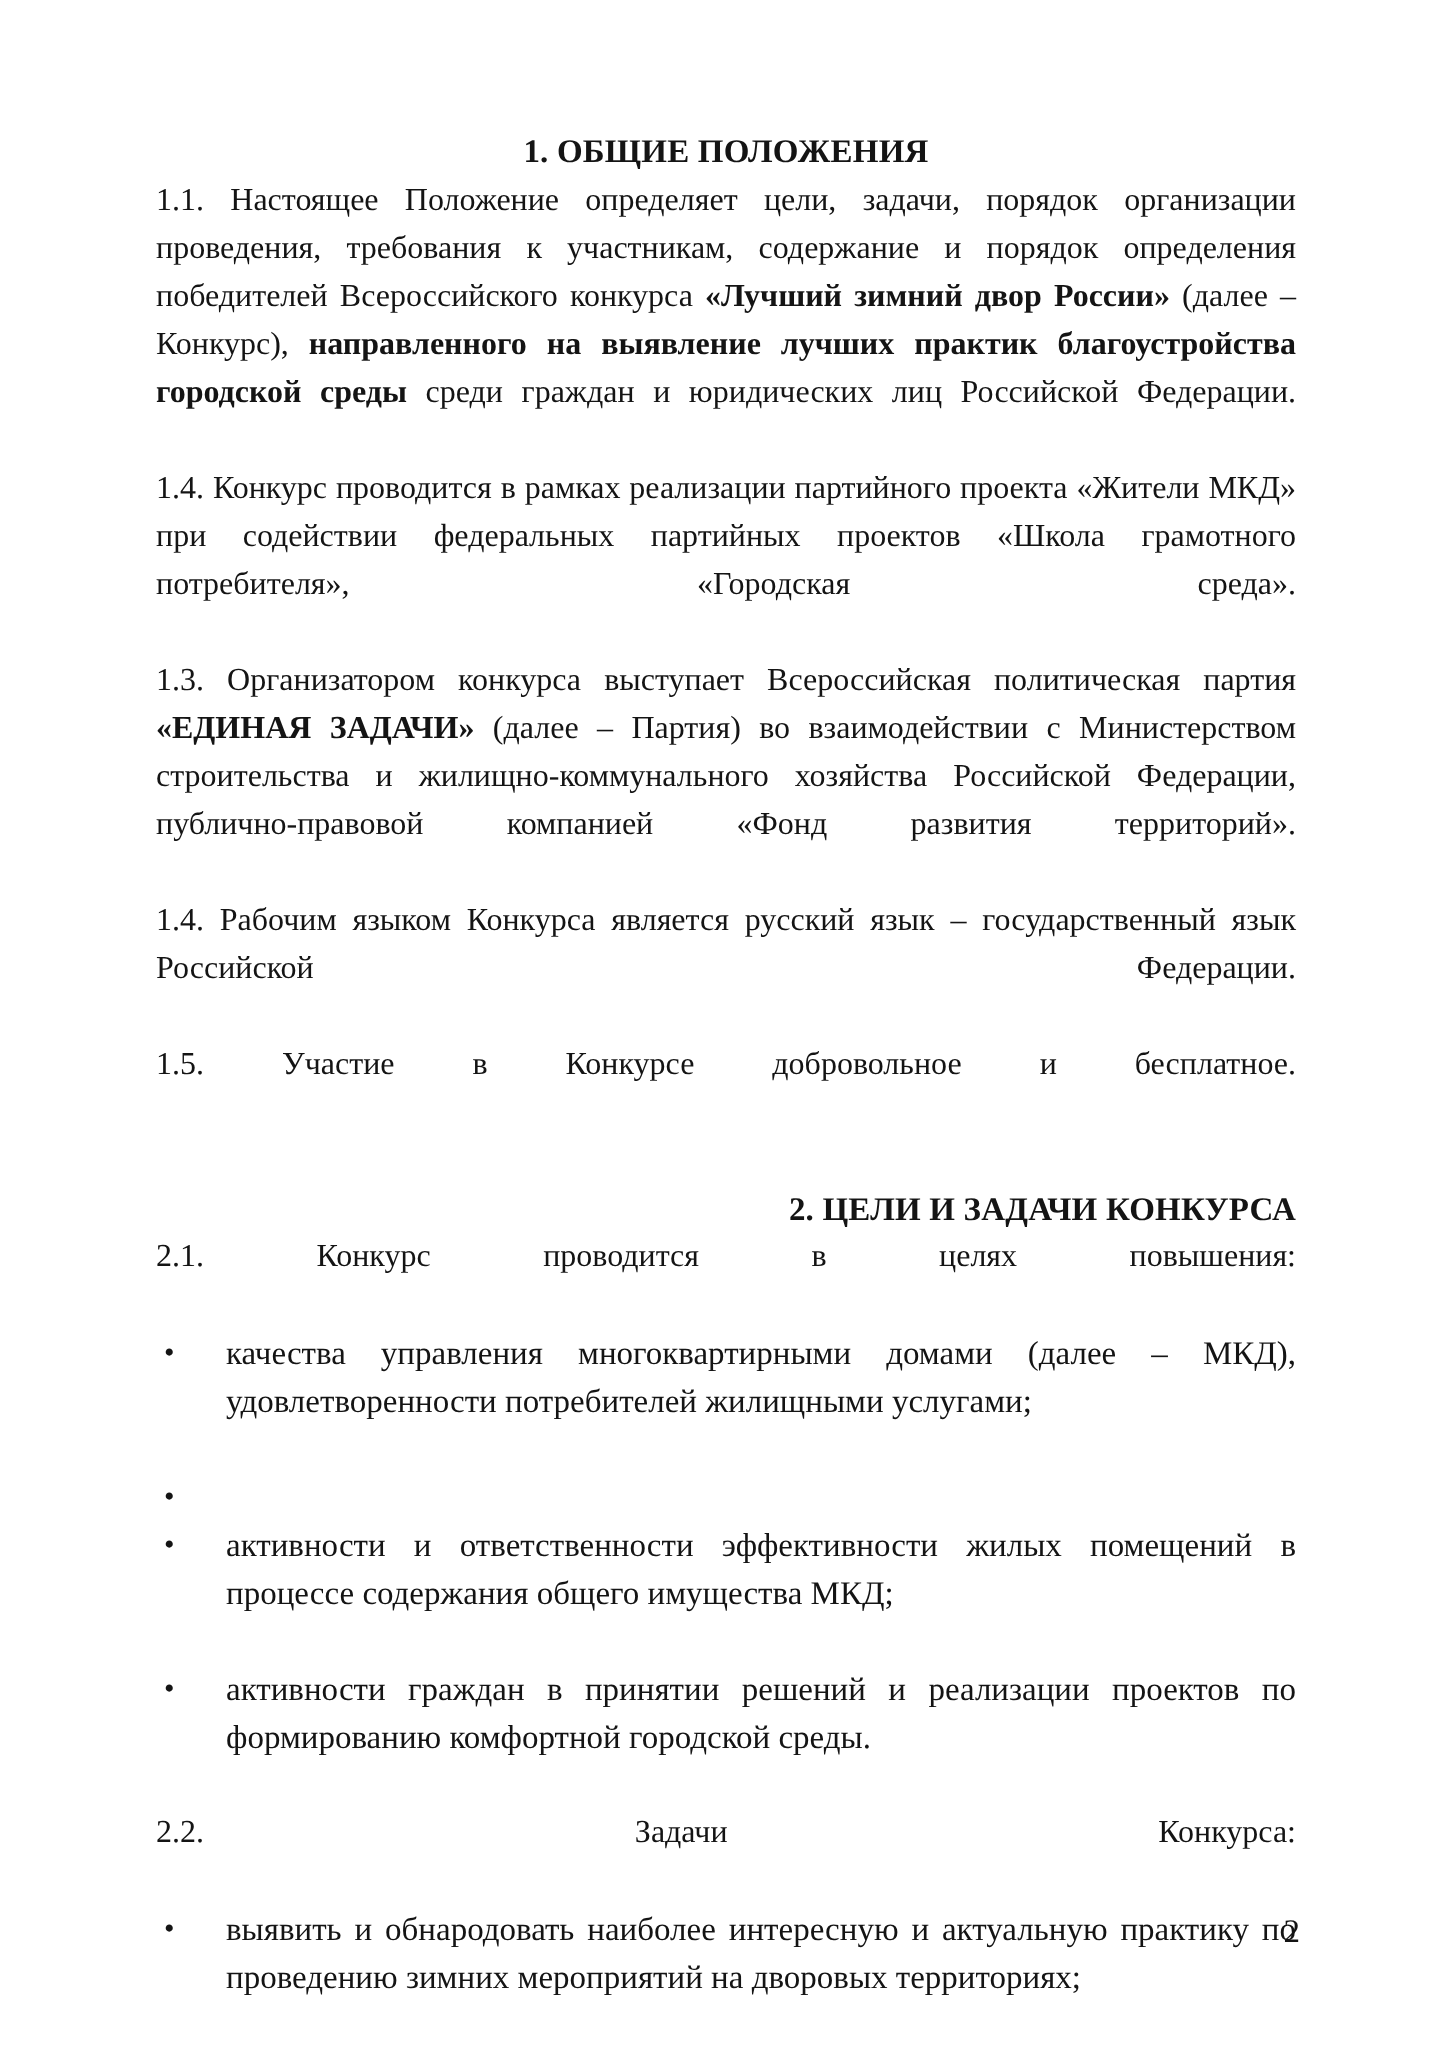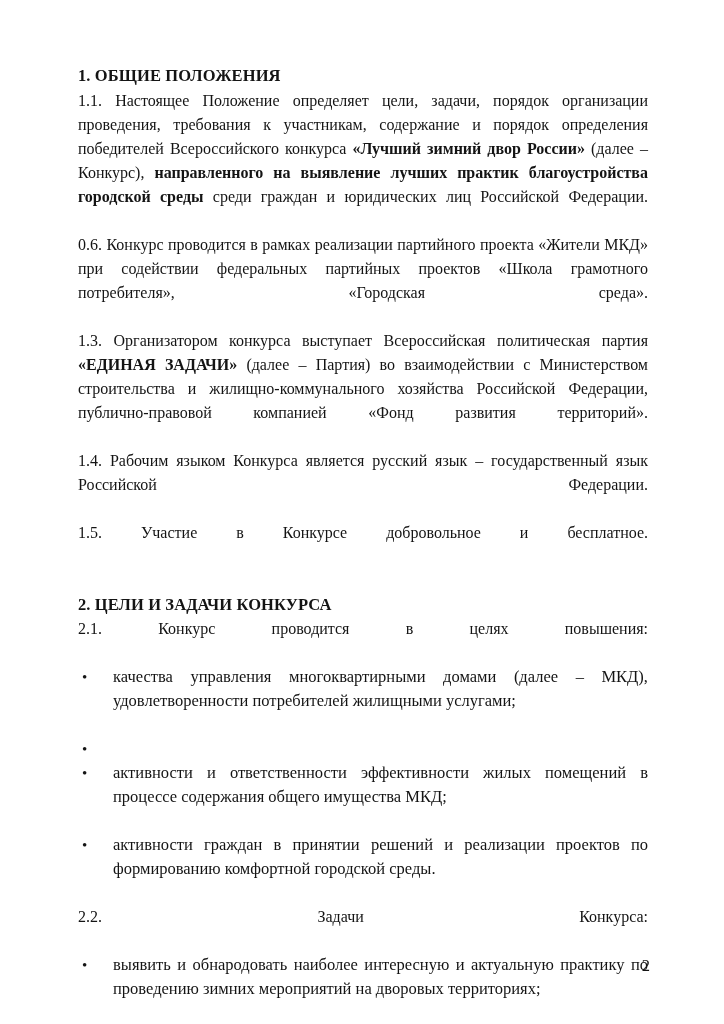--- a/index.html
+++ b/index.html
@@ -28,29 +28,30 @@
   .content {
     position: absolute;
     left: 78px;
     top: 64px;
     width: 570px;
   }
 
   .doc-title {
     font-size: 16.5px;
     font-weight: bold;
+    text-align: center;
     line-height: 24px;
     margin: 0 0 1px 0;
     letter-spacing: 0.1px;
   }
 
   .section-heading {
     font-size: 16.5px;
     font-weight: bold;
-    text-align: left;
+    text-align: right;
     line-height: 24px;
     margin: 0;
     letter-spacing: 0.1px;
   }
 
   .para {
     font-size: 16px;
     line-height: 24px;
     text-align: justify;
     text-justify: inter-word;
@@ -122,21 +123,21 @@
 </style>
 </head>
 <body>
 
 <div class="page">
   <div class="content">
 
     <h1 class="doc-title">1. ОБЩИЕ ПОЛОЖЕНИЯ</h1>
 
     <p class="para">1.1. Настоящее Положение определяет цели, задачи, порядок организации проведения, требования к участникам, содержание и порядок определения победителей Всероссийского конкурса <b>«Лучший зимний двор России»</b> (далее – Конкурс), <b>направленного на выявление лучших практик благоустройства городской среды</b> среди граждан и юридических лиц Российской Федерации.</p>
-    <p class="para">0.6. Конкурс проводится в рамках реализации партийного проекта «Жители МКД» при содействии федеральных партийных проектов «Школа грамотного потребителя», «Городская среда».</p>
+    <p class="para">1.4. Конкурс проводится в рамках реализации партийного проекта «Жители МКД» при содействии федеральных партийных проектов «Школа грамотного потребителя», «Городская среда».</p>
     <p class="para">1.3. Организатором конкурса выступает Всероссийская политическая партия <b>«ЕДИНАЯ ЗАДАЧИ»</b> (далее – Партия) во взаимодействии с Министерством строительства и жилищно-коммунального хозяйства Российской Федерации, публично-правовой компанией «Фонд развития территорий».</p>
     <p class="para">1.4. Рабочим языком Конкурса является русский язык – государственный язык Российской Федерации.</p>
     <p class="para">1.5. Участие в Конкурсе добровольное и бесплатное.</p>
 
     <div class="spacer">&nbsp;</div>
 
     <h2 class="section-heading">2. ЦЕЛИ И ЗАДАЧИ КОНКУРСА</h2>
 
     <p class="para">2.1. Конкурс проводится в целях повышения:</p>
 

